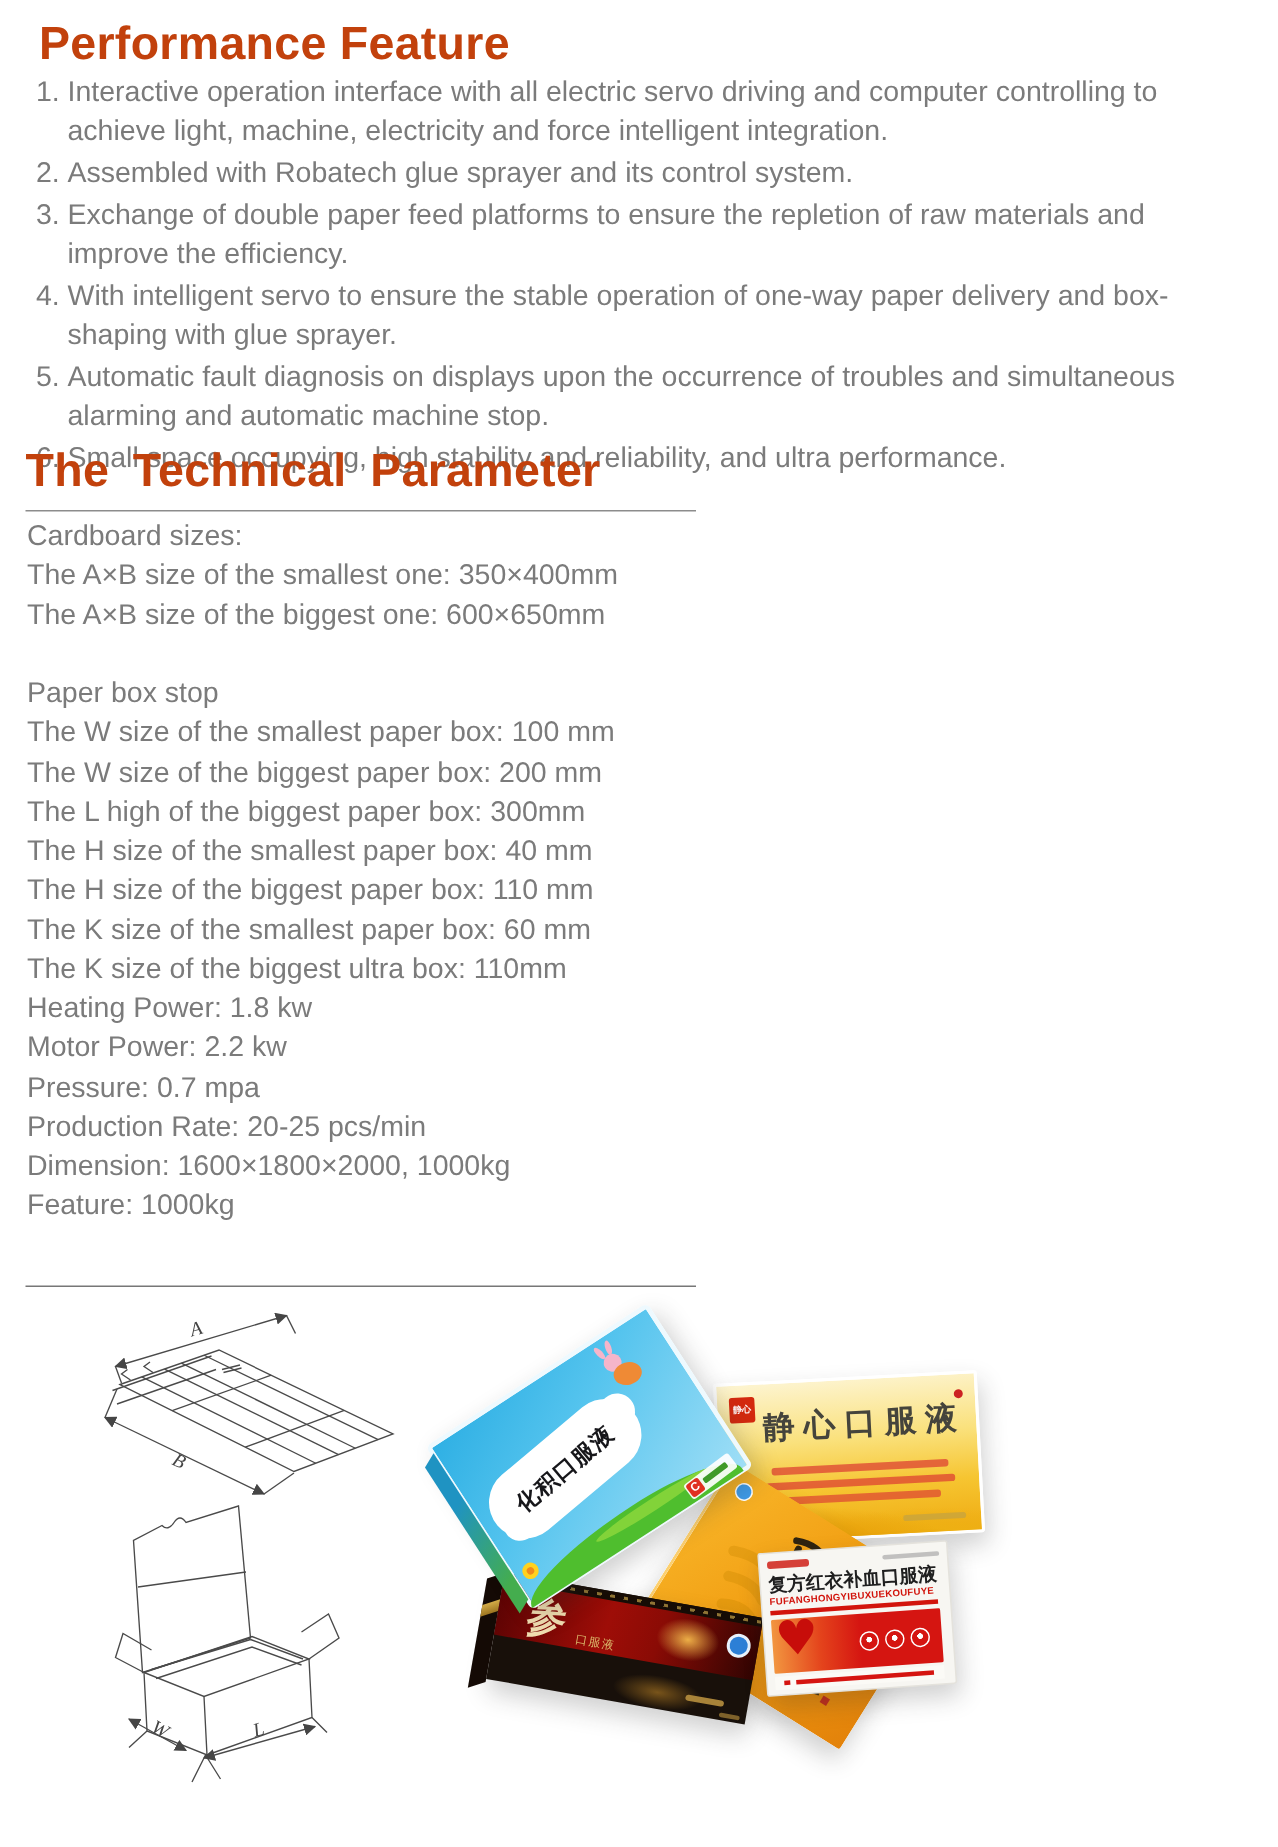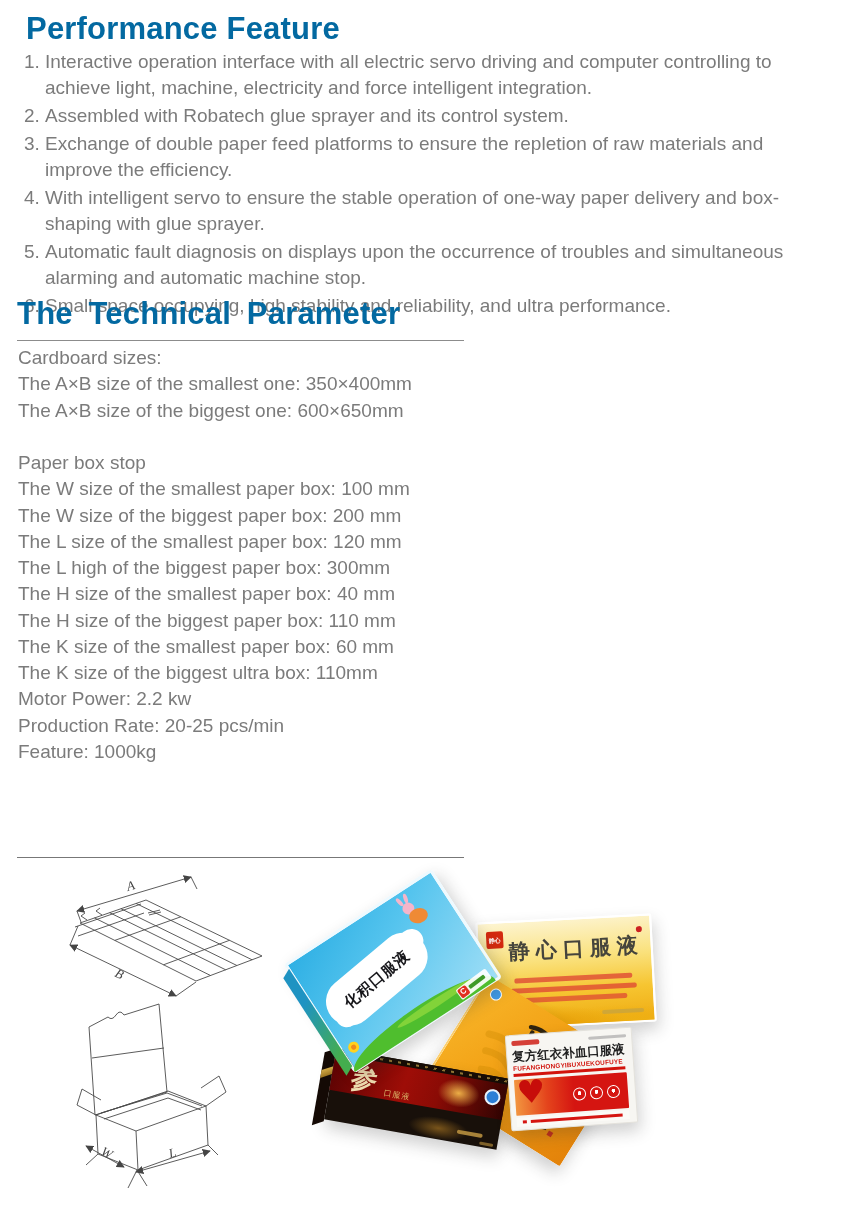--- a/index.html
+++ b/index.html
@@ -1,21 +1,21 @@
 <!DOCTYPE html>
 <html><head>
 <meta charset="utf-8">
 <style>
   html,body{margin:0;padding:0;background:#ffffff;}
   .page{position:relative;width:852px;height:1231px;background:#ffffff;overflow:hidden;
         font-family:"Liberation Sans","DejaVu Sans",sans-serif;}
   .abs{position:absolute;}
 
   
-  .h1{color:#0369a1;font-weight:bold;font-size:31px;line-height:34px;letter-spacing:.2px;}
+  .h1{color:#c2410c;font-weight:bold;font-size:31px;line-height:34px;letter-spacing:.2px;}
   .h1.tp{word-spacing:7px;}
 
   
   .features{left:24px;top:49px;width:800px;color:#7b7b7b;font-size:19px;line-height:26px;}
   .feature{position:relative;padding-left:21px;margin-bottom:2px;}
   .fnum{position:absolute;left:0;top:0;}
 
   
   .divider{height:1px;background:#8c8c8c;}
   .tech{left:18px;top:345px;width:560px;color:#7b7b7b;font-size:19px;}
@@ -163,28 +163,30 @@
   <div class="abs divider" style="left:17px;top:340px;width:447px;"></div>
 
   <div class="abs tech">
     <div class="tline">Cardboard sizes:</div>
     <div class="tline">The A×B size of the smallest one: 350×400mm</div>
     <div class="tline">The A×B size of the biggest one: 600×650mm</div>
     <div class="tline"></div>
     <div class="tline">Paper box stop</div>
     <div class="tline">The W size of the smallest paper box: 100 mm</div>
     <div class="tline">The W size of the biggest paper box: 200 mm</div>
-    <div class="tline">The L size of the smallest paper box: 120 mm</div>
     <div class="tline">The L high of the biggest paper box: 300mm</div>
     <div class="tline">The H size of the smallest paper box: 40 mm</div>
     <div class="tline">The H size of the biggest paper box: 110 mm</div>
     <div class="tline">The K size of the smallest paper box: 60 mm</div>
     <div class="tline">The K size of the biggest ultra box: 110mm</div>
+    <div class="tline">Heating Power: 1.8 kw</div>
     <div class="tline">Motor Power: 2.2 kw</div>
+    <div class="tline">Pressure: 0.7 mpa</div>
     <div class="tline">Production Rate: 20-25 pcs/min</div>
+    <div class="tline">Dimension: 1600×1800×2000, 1000kg</div>
     <div class="tline">Feature: 1000kg</div>
   </div>
 
   <div class="abs divider" style="left:17px;top:857px;width:447px;background:#777777;"></div>
 
   <svg class="abs" style="left:50px;top:866px;" width="230" height="150" viewBox="0 0 230 150">
     <defs>
       <marker id="arr" viewBox="0 0 10 10" refX="9" refY="5" markerWidth="9" markerHeight="9" orient="auto-start-reverse">
         <path d="M0,0 L10,5 L0,10 z" fill="#454545"></path>
       </marker>

